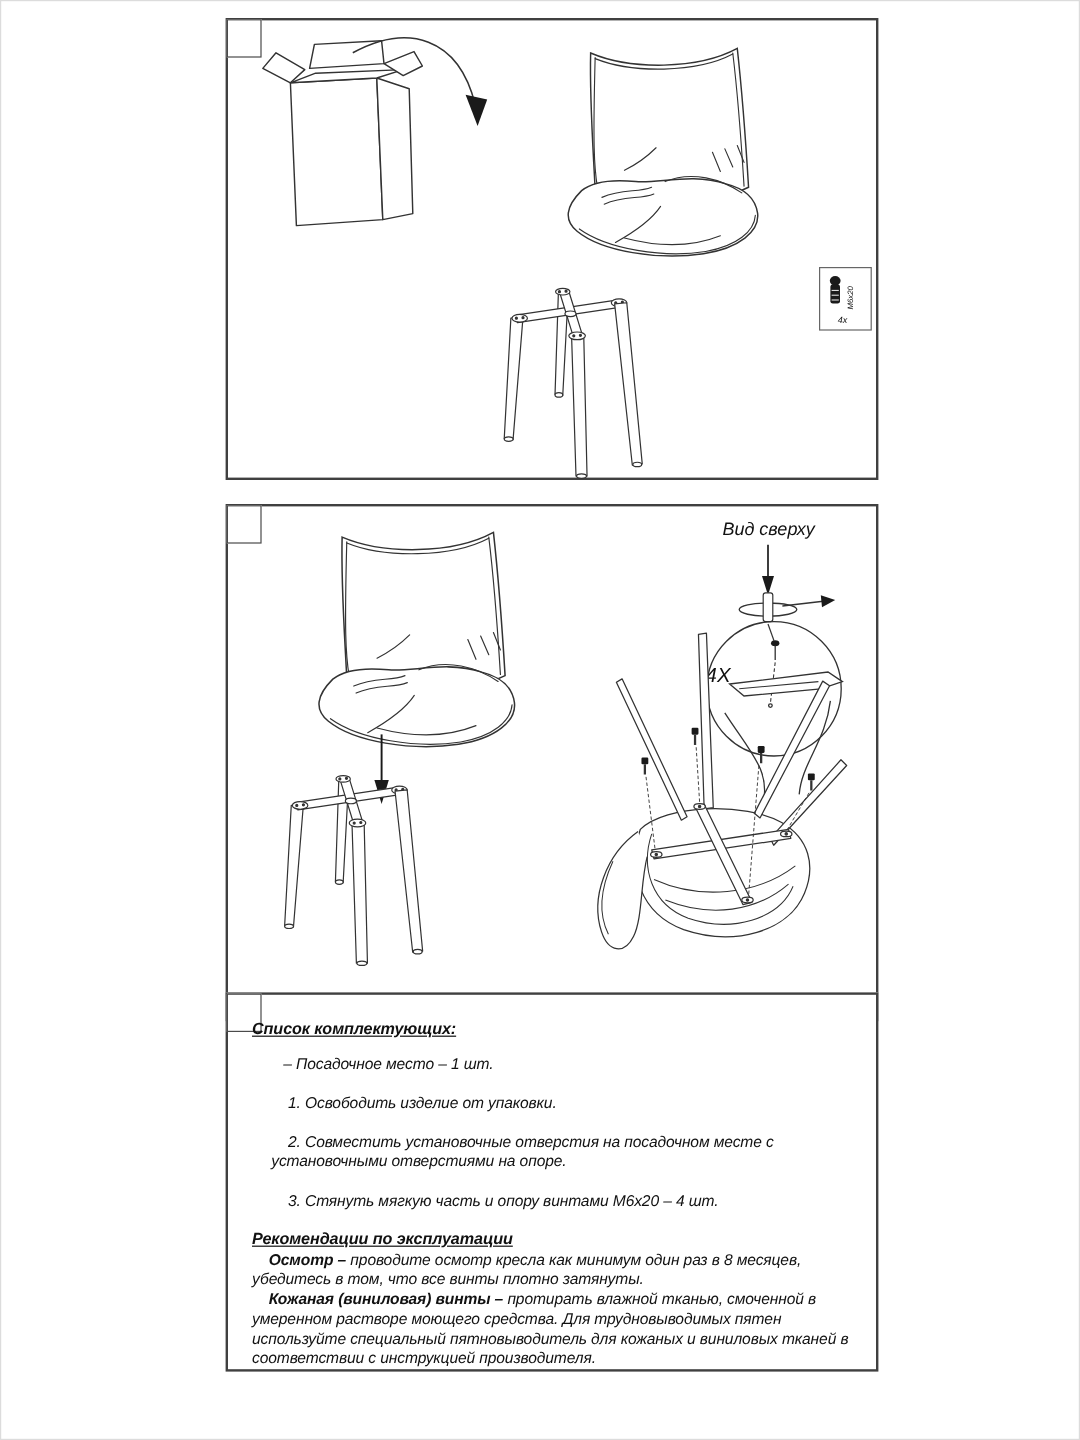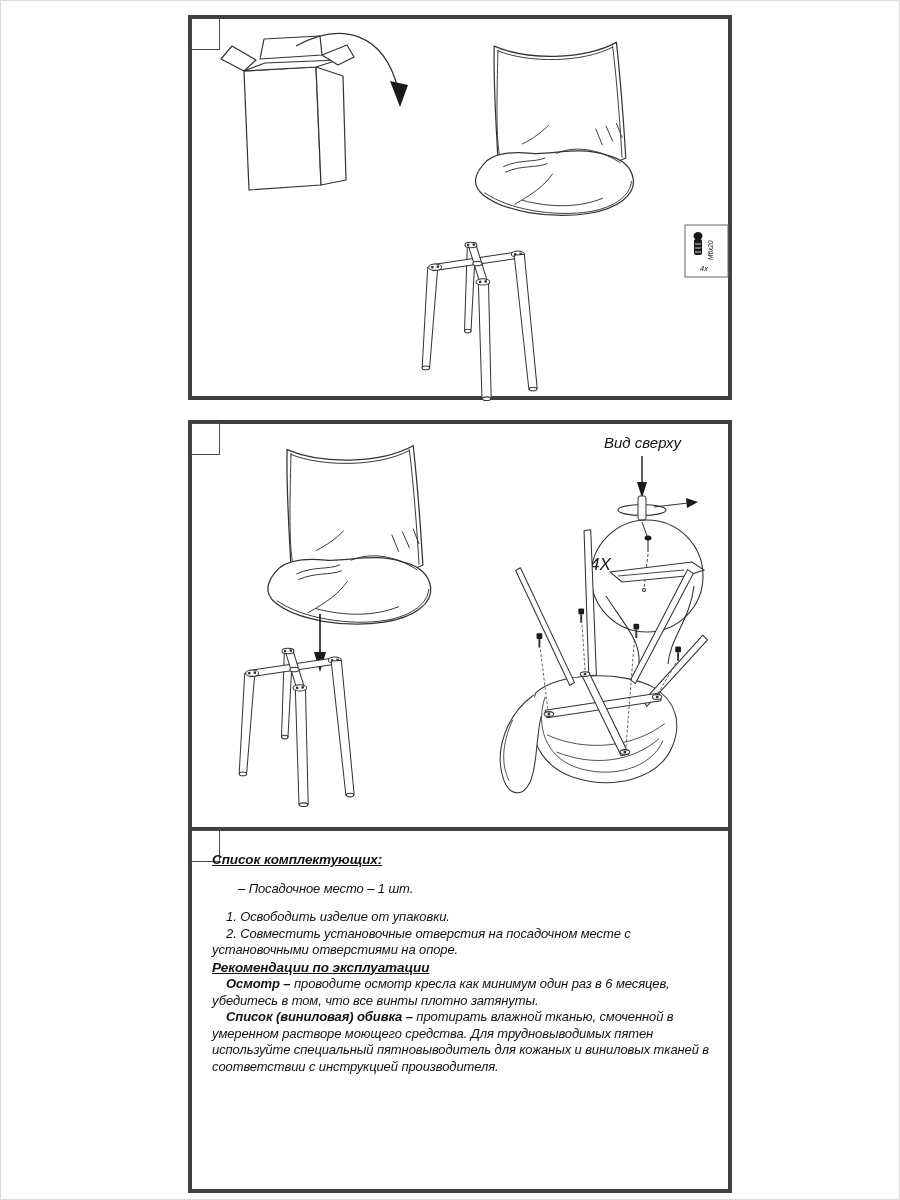--- a/index.html
+++ b/index.html
@@ -1,33 +1,33 @@
 <!DOCTYPE html>
 <html><head>
 <meta charset="utf-8">
 <style>
   html,body{margin:0;padding:0;background:#fff;}
   .sheet{position:relative;width:900px;height:1200px;background:#fff;
          border:1px solid #dcdcdc;box-sizing:border-box;
          font-family:"Liberation Sans",sans-serif;overflow:hidden;}
   .panel{position:absolute;left:187px;width:544px;background:#fff;
-         border:4px solid #404040;box-sizing:border-box;}
+         border:2px solid #404040;box-sizing:border-box;}
   #panel1{top:14px;height:385px;}
   #panel2{top:419px;height:431px;}
-  #panel3{top:826px;height:366px;padding-left:16px;}
+  #panel3{top:826px;height:316px;padding-left:16px;}
   .corner-box{position:absolute;left:-1px;top:-1px;width:27px;height:30px;
               border:1px solid #4a4a4a;background:#fff;}
   .panel svg{position:absolute;left:0;top:0;}
   svg text{font-family:"Liberation Sans",sans-serif;font-style:italic;fill:#111;}
   
   .textblock{position:absolute;left:20px;top:20px;right:14px;color:#111;
              font-style:italic;font-size:13px;line-height:16.5px;letter-spacing:-0.1px;}
   .hd{margin:1px 0 0 0;font-size:13.5px;font-weight:bold;text-decoration:underline;}
   .item{margin:12px;padding-left:14px;}
-  .step{margin:0;text-indent:14px;}
+  .step{margin:16px;text-indent:14px;}
   .rec{margin:0;text-indent:14px;}
   .term{font-weight:bold;}
 </style>
 </head>
 <body>
 
 <div class="sheet">
 
   <svg width="0" height="0" style="position:absolute" aria-hidden="true">
     <defs>
@@ -193,19 +193,20 @@
     </svg>
   </section>
 
   <section class="panel" id="panel3">
     <div class="corner-box"></div>
     <div class="textblock">
       <p class="hd">Список комплектующих:</p>
       <p class="item">– Посадочное место – 1 шт.</p>
       <p class="step">1. Освободить изделие от упаковки.</p>
       <p class="step">2. Совместить установочные отверстия на посадочном месте с установочными отверстиями на опоре.</p>
+      <p class="step">3. Стянуть мягкую часть и опору винтами М6х20 – 4 шт.</p>
       <p class="hd">Рекомендации по эксплуатации</p>
-      <p class="rec"><span class="term">Осмотр –</span><span> проводите осмотр кресла как минимум один раз в 6 месяцев, убедитесь в том, что все винты плотно затянуты.</span></p>
-      <p class="rec"><span class="term">Список (виниловая) обивка –</span><span> протирать влажной тканью, смоченной в умеренном растворе моющего средства. Для трудновыводимых пятен используйте специальный пятновыводитель для кожаных и виниловых тканей в соответствии с инструкцией производителя.</span></p>
+      <p class="rec"><span class="term">Осмотр –</span><span> проводите осмотр кресла как минимум один раз в 8 месяцев, убедитесь в том, что все винты плотно затянуты.</span></p>
+      <p class="rec"><span class="term">Кожаная (виниловая) винты –</span><span> протирать влажной тканью, смоченной в умеренном растворе моющего средства. Для трудновыводимых пятен используйте специальный пятновыводитель для кожаных и виниловых тканей в соответствии с инструкцией производителя.</span></p>
     </div>
   </section>
 
 </div>
 
 </body></html>

